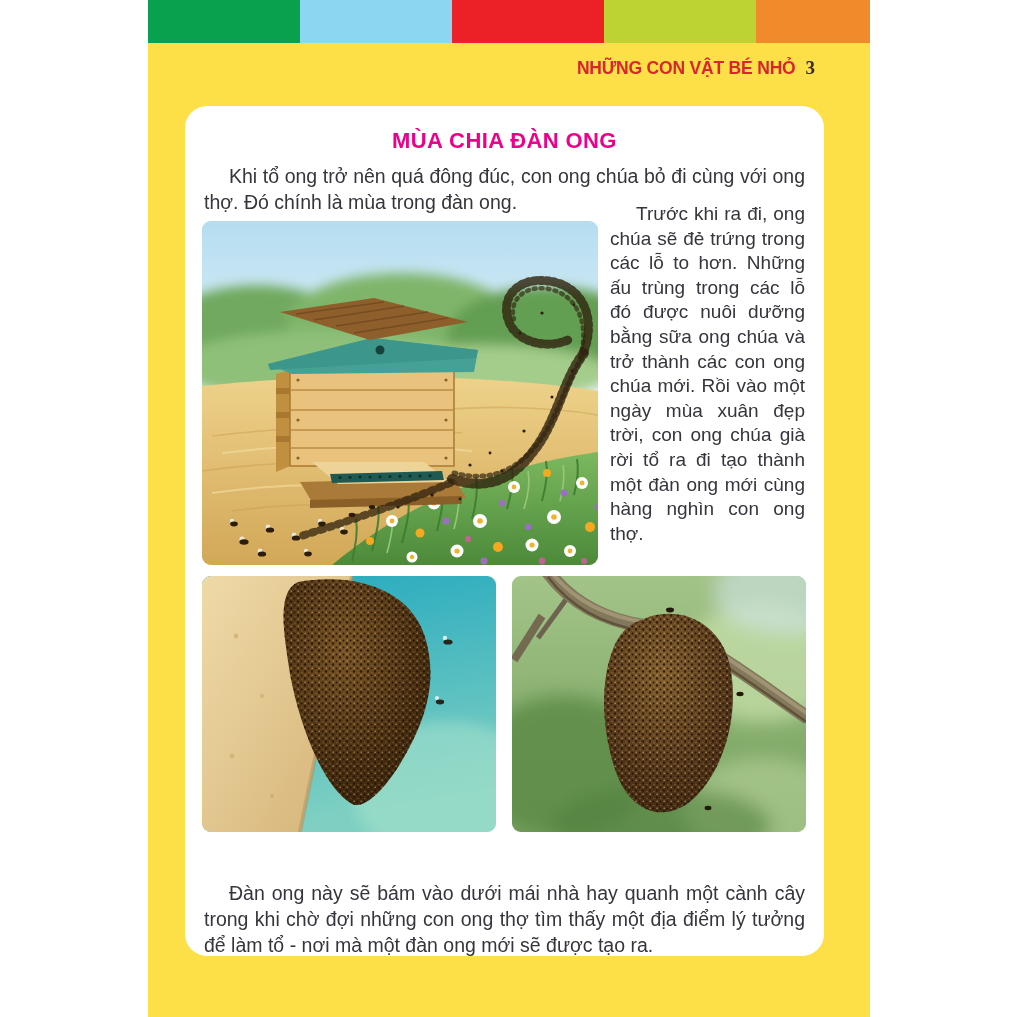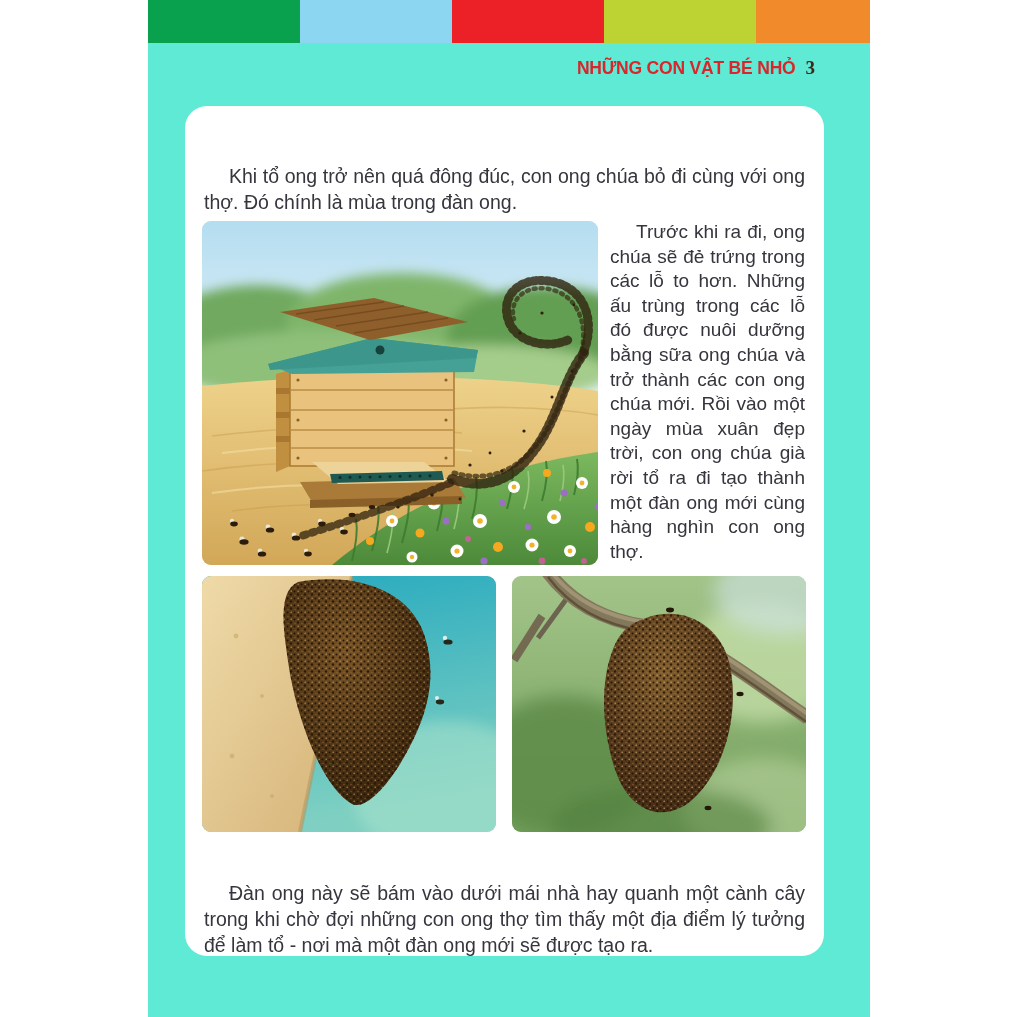--- a/index.html
+++ b/index.html
@@ -28,21 +28,21 @@
     position:absolute;top:22px;left:0;width:100%;margin:0;
     text-align:center;font-size:22px;font-weight:bold;letter-spacing:0.4px;
   }
   .para{
     position:absolute;margin:0;font-size:19.5px;line-height:26px;
     text-align:justify;text-indent:25px;
   }
   .para-intro{top:57px;left:19px;width:601px;}
   .para-closing{top:774px;left:19px;width:601px;}
   .side-text{
-    position:absolute;top:114px;left:425px;width:195px;margin:0;
+    position:absolute;top:96px;left:425px;width:195px;margin:0;
     font-size:19px;line-height:24.6px;text-align:justify;text-indent:26px;
   }
   .figure{
     position:absolute;border-radius:9px;overflow:hidden;background:#cfe4d8;
   }
   .fig-hive{top:115px;left:17px;width:396px;height:344px;}
   .fig-photo-left{top:470px;left:17px;width:294px;height:256px;}
   .fig-photo-right{top:470px;left:327px;width:294px;height:256px;}
   .figure svg{display:block;}
 </style>
@@ -50,29 +50,30 @@
 <body style="background-color: rgb(255, 255, 255);">
 
 <div>
   <div class="topbar-seg" style="left: 148px; width: 152px; background-color: rgb(10, 161, 78);"></div>
   <div class="topbar-seg" style="left: 300px; width: 152px; background-color: rgb(141, 214, 241);"></div>
   <div class="topbar-seg" style="left: 452px; width: 152px; background-color: rgb(236, 32, 39);"></div>
   <div class="topbar-seg" style="left: 604px; width: 152px; background-color: rgb(189, 211, 52);"></div>
   <div class="topbar-seg" style="left: 756px; width: 114px; background-color: rgb(240, 138, 43);"></div>
 </div>
 
-<div class="paper" style="background-color: #5eead4;">
+<div class="paper" style="background-color: #fde047;">
 
   <div class="running-head">
     <span class="series" style="color: rgb(217, 38, 44);">NHỮNG CON VẬT BÉ NHỎ</span>
     <span class="pagenum" style="color: rgb(58, 42, 29);">3</span>
   </div>
 
   <div class="card">
 
+    <h1 class="card-title" style="color: rgb(236, 0, 140);">MÙA CHIA ĐÀN ONG</h1>
 
     <p class="para para-intro" style="color: rgb(53, 53, 61);">Khi tổ ong trở nên quá đông đúc, con ong chúa bỏ đi cùng với ong thợ. Đó chính là mùa trong đàn ong.</p>
 
     <div class="figure fig-hive">
       <svg width="396" height="344" viewBox="0 0 396 344" xmlns="http://www.w3.org/2000/svg">
         <defs>
           <linearGradient id="skyG" x1="0" y1="0" x2="0" y2="1">
             <stop offset="0" stop-color="#b4ddf0"></stop>
               <stop offset="1" stop-color="#e8f4fa"></stop>
           </linearGradient>

